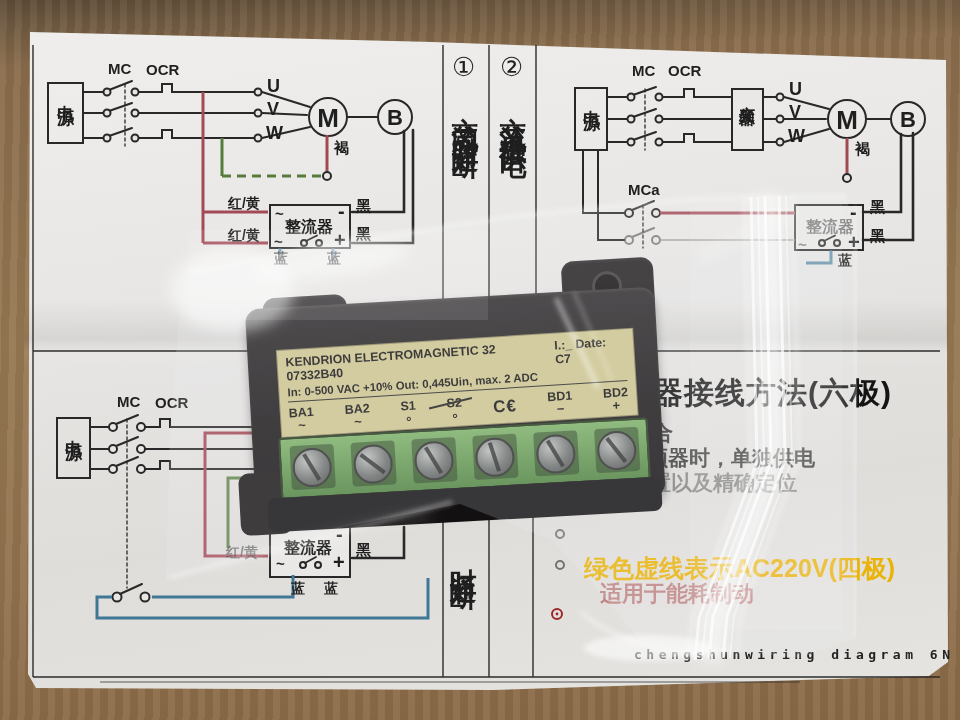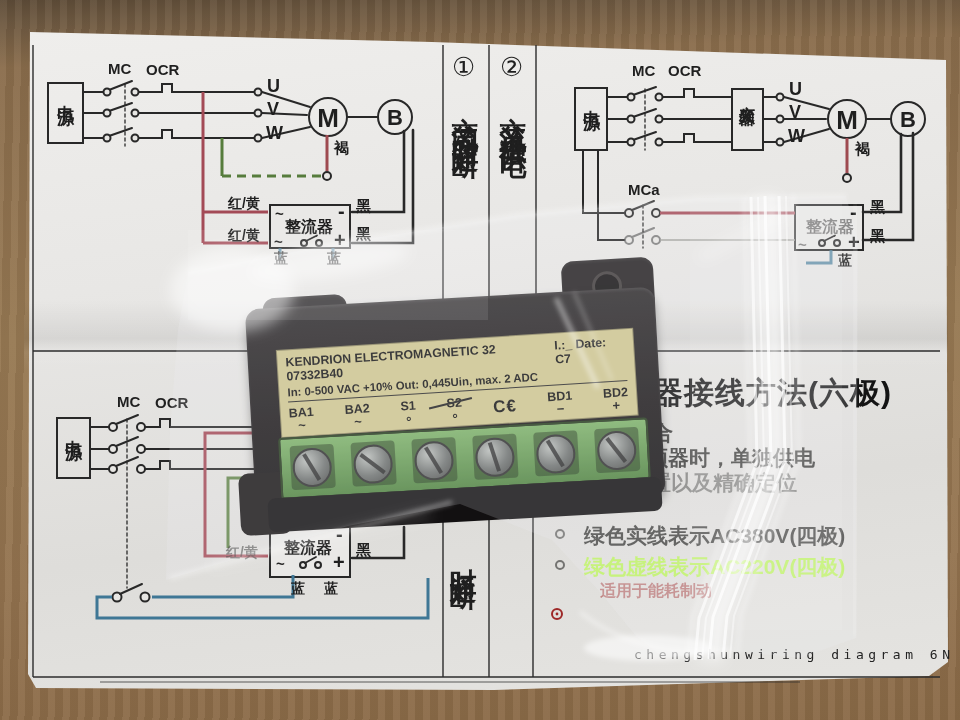--- a/index.html
+++ b/index.html
@@ -18,21 +18,21 @@
   .fold-shade{position:absolute;left:24px;top:300px;width:924px;height:70px;
     background:linear-gradient(180deg,rgba(0,0,0,0) 0%,rgba(0,0,0,.07) 55%,rgba(255,255,255,.05) 75%,rgba(0,0,0,0) 100%);}
   svg.layer{position:absolute;left:0;top:0;}
   
   .lbl{position:absolute;font-weight:700;color:#1f1f1f;line-height:1;white-space:pre;}
   .vt{writing-mode:vertical-rl;text-orientation:upright;}
   .ctr{transform:translate(-50%,-50%);}
   .dim{opacity:.55;}
   .gray{color:#3e3e3c;}
   .red{color:#9e2828;}
-  .cap{font-family:"DejaVu Sans Mono","Liberation Mono",monospace;font-weight:400;letter-spacing:4.5px;color:#232323;}
+  .cap{font-family:"DejaVu Sans Mono","Liberation Mono",monospace;font-weight:700;letter-spacing:4.5px;color:#232323;}
   
   .module{position:absolute;left:232px;top:266px;width:444px;height:262px;transform:rotate(-3.2deg);z-index:5;}
   .tab{position:absolute;background:#232021;border-radius:12px;box-shadow:inset 0 2px 3px rgba(255,255,255,.07);}
   .tab-l{left:36px;top:22px;width:84px;height:58px;}
   .tab-r{left:336px;top:2px;width:92px;height:54px;}
   .hole{position:absolute;width:24px;height:24px;border-radius:50%;background:#141213;border:3px solid #403c3b;}
   .tab-l .hole{left:24px;top:15px;}
   .tab-r .hole{left:30px;top:12px;}
   .mbody{position:absolute;left:18px;top:32px;width:410px;height:210px;border-radius:14px;
     background:linear-gradient(180deg,#2d2a2b 0%,#1c191a 55%,#141213 100%);
@@ -292,23 +292,22 @@
   <div class="lbl" style="left:276px;top:556px;font-size:15px">~</div>
   <div class="lbl" style="left:333px;top:552px;font-size:20px">+</div>
   <div class="lbl" style="left:356px;top:542px;font-size:15px">黑</div>
   <div class="lbl" style="left:291px;top:581px;font-size:14px">蓝</div>
   <div class="lbl" style="left:324px;top:581px;font-size:14px">蓝</div>
 
   <div class="lbl" style="left:622px;top:378px;font-size:30px;letter-spacing:1px;color:#141414">流器接线方法(六极)</div>
   <div class="lbl gray" style="left:631px;top:422px;font-size:21px;font-weight:600">场合</div>
   <div class="lbl gray" style="left:626px;top:447px;font-size:21px;font-weight:600">变频器时，单独供电</div>
   <div class="lbl gray dim" style="left:629px;top:472px;font-size:21px;font-weight:600">装置以及精确定位</div>
-  <div class="lbl" style="left:584px;top:525px;font-size:21px;font-weight:600;color:#4a4a48">绿色实线表示AC380V(四极)</div>
-  <div class="lbl" style="left:584px;top:556px;font-size:21px;font-weight:600;color:#bef264">绿色虚线表示AC220V(四极)</div>
-  <div class="lbl red" style="left:600px;top:583px;font-size:16px;opacity:.5">适用于能耗制动</div>
+  <div class="lbl" style="left:584px;top:556px;font-size:25px;font-weight:600;color:#eab308">绿色虚线表示AC220V(四极)</div>
+  <div class="lbl red" style="left:600px;top:583px;font-size:22px;opacity:.5">适用于能耗制动</div>
   <div class="lbl cap" style="left:634px;top:648px;font-size:13px">chengshunwiring diagram 6N</div>
 
   <div class="module">
     <div class="tab tab-l">
       <div class="hole"></div>
     </div>
     <div class="tab tab-r">
       <div class="hole"></div>
     </div>
     <div class="mbody"></div>

